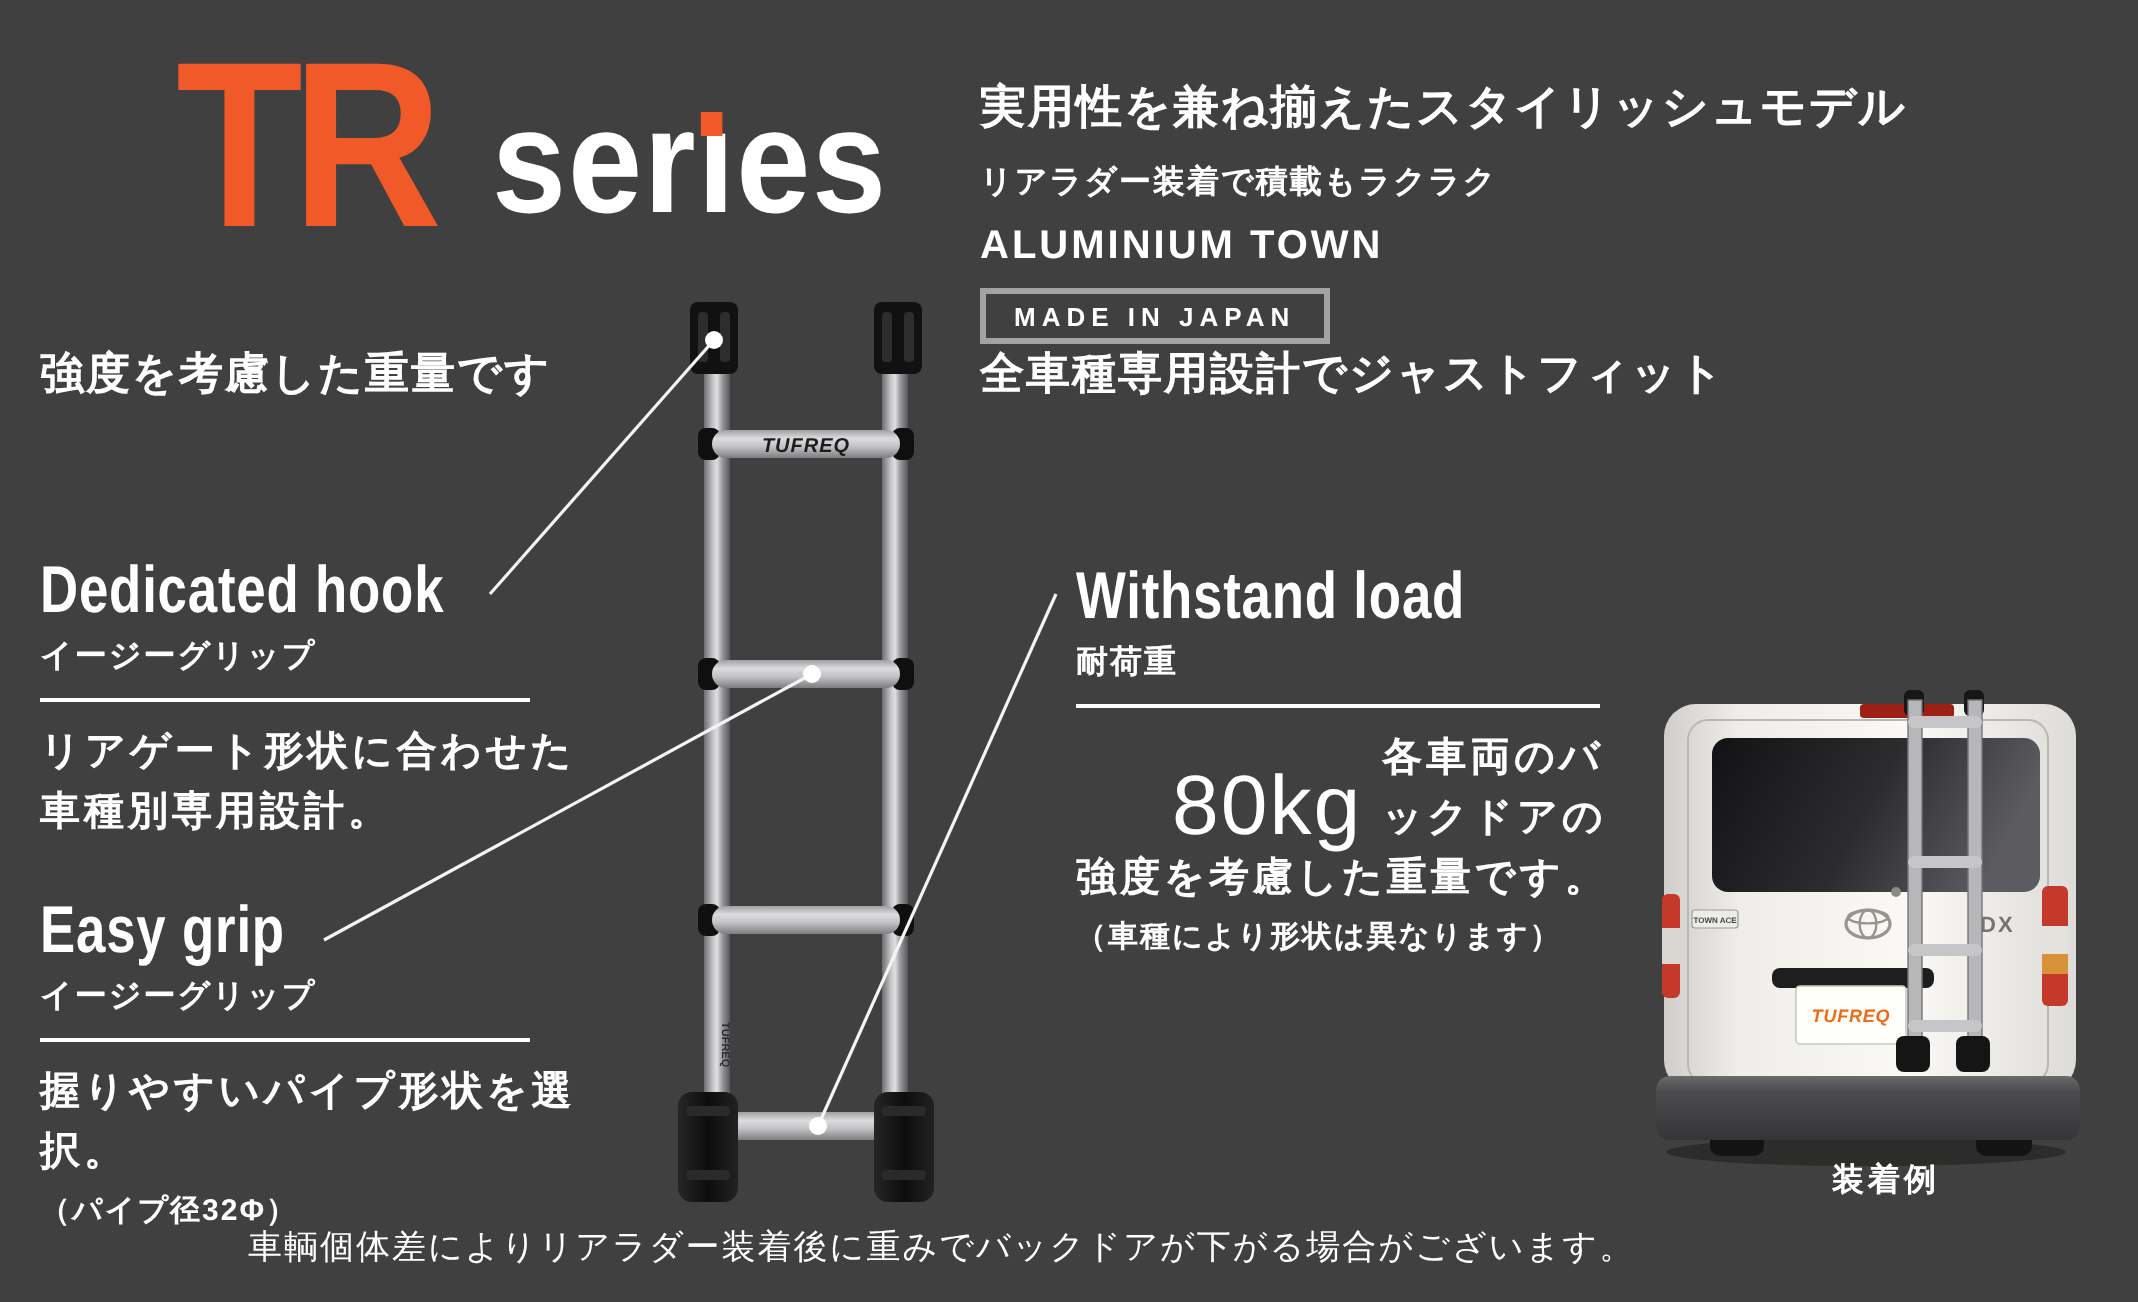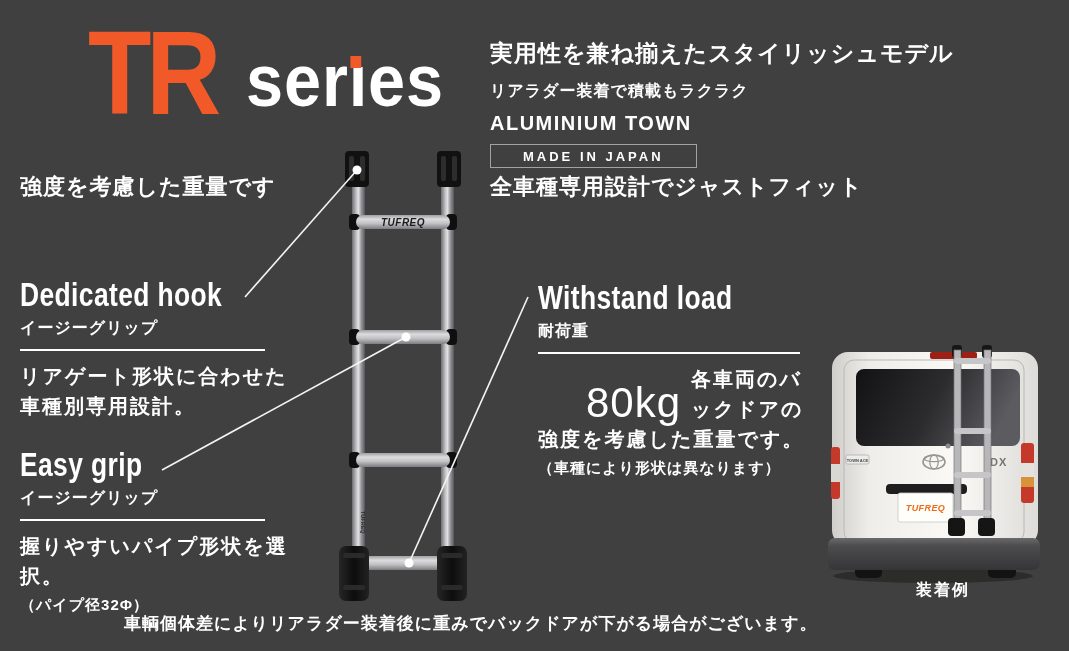--- a/index.html
+++ b/index.html
@@ -22,21 +22,21 @@
   .series-i{position:relative;display:inline-block;}
   .series-i .idot{
     position:absolute;left:2px;top:12px;width:12px;height:12px;background:#F15A28;
   }
   
   .hdr{position:absolute;left:490px;top:38px;}
   .hdr-title{font-size:23px;font-weight:bold;letter-spacing:1px;}
   .hdr-sub{font-size:16px;font-weight:bold;letter-spacing:1px;margin-top:12px;}
   .hdr-type{font-size:20px;font-weight:bold;letter-spacing:1.5px;margin-top:10px;}
   .hdr-badge{
-    display:inline-block;border:1px solid #a3a3a3;padding:4px 32px 3px;
+    display:inline-block;border:3px solid #a3a3a3;padding:4px 14px 3px;
     font-size:13px;font-weight:bold;letter-spacing:3px;margin-top:9px;
   }
   
   .hl{position:absolute;font-size:22px;font-weight:bold;letter-spacing:1px;white-space:nowrap;}
   .hl-left{left:20px;top:172px;}
   .hl-right{left:490px;top:172px;}
   
   .feature{position:absolute;}
   .f-title{
     font-size:33px;font-weight:bold;line-height:1.05;white-space:nowrap;
@@ -51,21 +51,21 @@
   .f3{left:538px;top:281px;width:280px;}
   .f1 .f-rule,.f2 .f-rule{width:245px;}
   .f3 .f-rule{width:262px;}
   .f-valrow{display:flex;align-items:flex-end;gap:10px;margin-top:2px;margin-left:48px;}
   .f-value{font-size:42px;font-weight:normal;letter-spacing:1px;line-height:1;}
   
   .ladder-svg{position:absolute;left:330px;top:143px;}
   .overlay-svg{position:absolute;left:0;top:0;pointer-events:none;}
   .van-svg{position:absolute;left:820px;top:342px;}
   .van-caption{position:absolute;left:916px;top:580px;font-size:16px;font-weight:bold;letter-spacing:2px;}
-  .footer-note{position:absolute;left:124px;top:612px;font-size:17px;font-weight:bold;letter-spacing:1px;white-space:nowrap;}
+  .footer-note{position:absolute;left:124px;top:612px;font-size:17px;font-weight:normal;letter-spacing:1px;white-space:nowrap;}
 </style>
 </head>
 <body>
 
 <div class="canvas">
 
   <div class="logo-tr">TR</div>
   <div class="logo-series"><span>ser</span><span class="series-i"><span class="idot"></span><span>ı</span></span><span>es</span></div>
 
   <div class="hdr">

